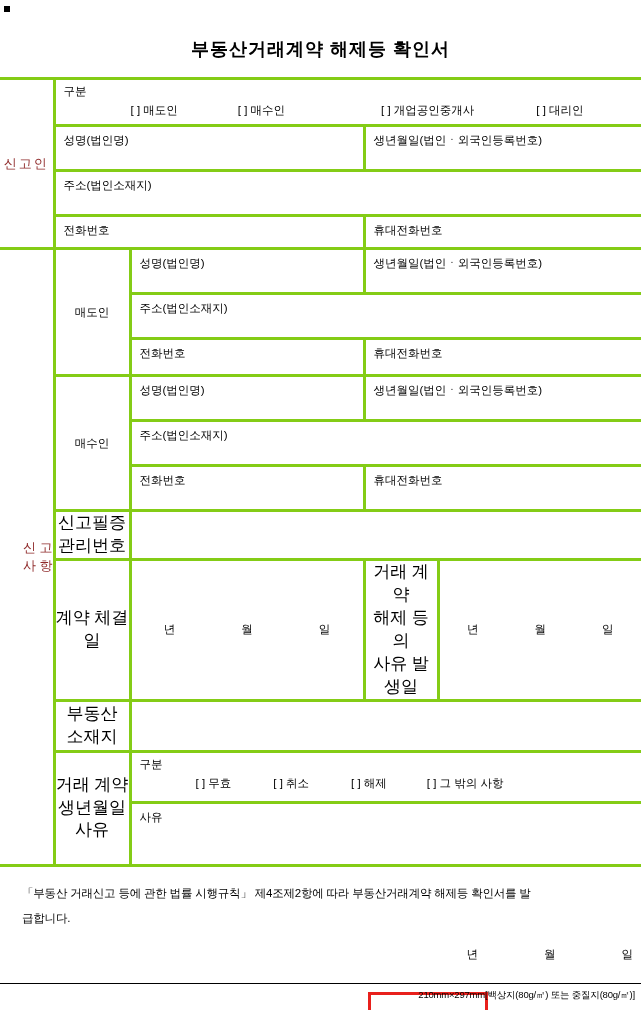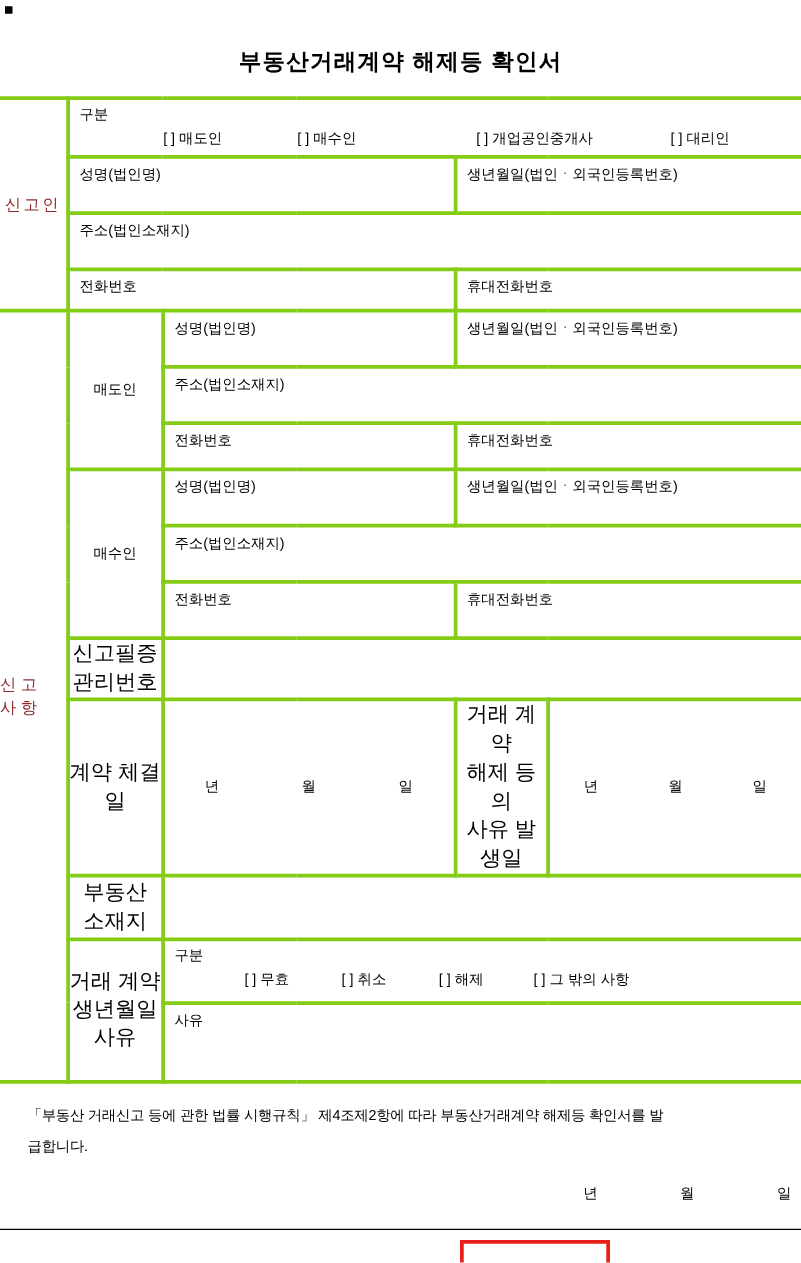--- a/index.html
+++ b/index.html
@@ -60,21 +60,21 @@
   table.main tr > td:last-child  { border-right: none; }
 
   .vlabel {
     text-align: center;
     vertical-align: middle !important;
     color: #8f2a2a;
     font-size: 13px;
     letter-spacing: 2px;
   }
   .vlabel-narrow {
-    text-align: left;
+    text-align: right;
     vertical-align: middle !important;
     color: #8f2a2a;
     font-size: 13px;
     line-height: 1.35;
   }
   .midlabel {
     text-align: center;
     vertical-align: middle !important;
     font-size: 11.5px;
     line-height: 1.4;
@@ -370,14 +370,15 @@
     <span>일</span>
   </div>
 
   <div class="sign-area">
     <div class="seal-box">
       <div class="seal-text">직인</div>
     </div>
   </div>
 
   <div class="footer-rule"></div>
+  <div class="footer-note">210mm×297mm[백상지(80g/㎡) 또는 중질지(80g/㎡)]</div>
 
 </div>
 
 </body></html>

